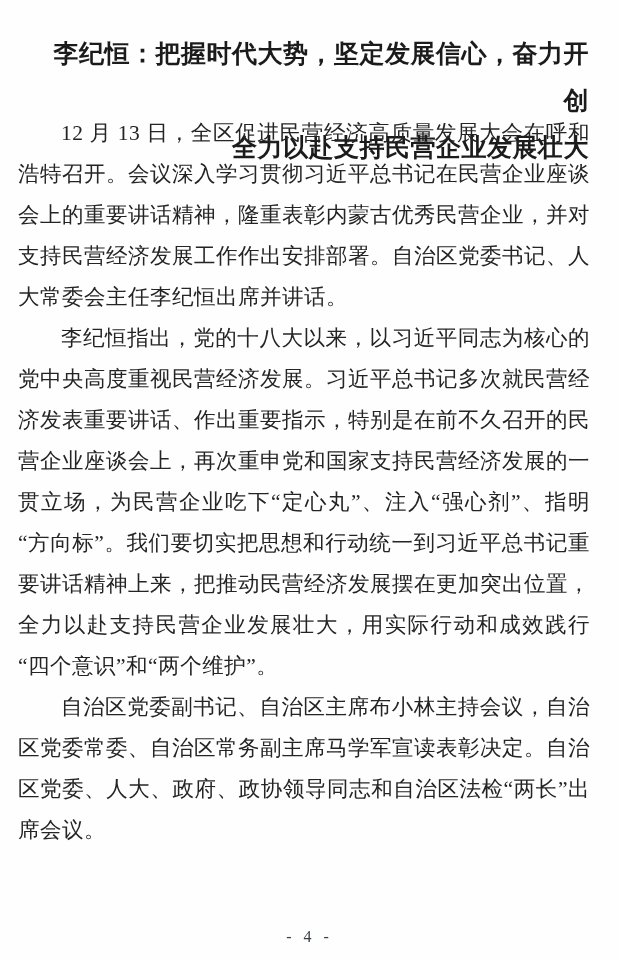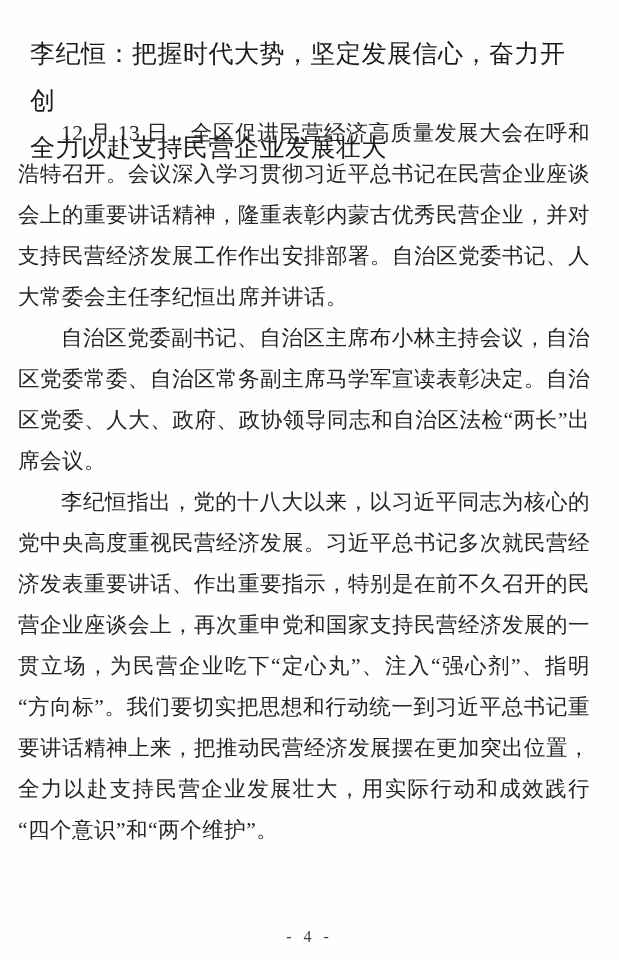--- a/index.html
+++ b/index.html
@@ -13,22 +13,22 @@
     height: 960px;
     margin: 0 auto;
     background: #fefefe;
     overflow: hidden;
     font-family: "Liberation Serif", "DejaVu Serif", serif;
     color: #212121;
     box-sizing: border-box;
   }
   .doc-title {
     margin: 30px 30px 0 30px;
-    text-align: left;
-    font-weight: normal;
+    text-align: right;
+    font-weight: bold;
     font-size: 25px;
     line-height: 47px;
     color: #1b1b1b;
     letter-spacing: 0.5px;
   }
   .doc-title .title-line {
     display: block;
   }
   .doc-body {
     position: absolute;
@@ -62,19 +62,19 @@
 
 <div class="page">
 
   <h1 class="doc-title">
     <span class="title-line">李纪恒：把握时代大势，坚定发展信心，奋力开创</span>
     <span class="title-line">全力以赴支持民营企业发展壮大</span>
   </h1>
 
   <div class="doc-body">
     <p>12 月 13 日，全区促进民营经济高质量发展大会在呼和浩特召开。会议深入学习贯彻习近平总书记在民营企业座谈会上的重要讲话精神，隆重表彰内蒙古优秀民营企业，并对支持民营经济发展工作作出安排部署。自治区党委书记、人大常委会主任李纪恒出席并讲话。</p>
+    <p>李纪恒指出，党的十八大以来，以习近平同志为核心的党中央高度重视民营经济发展。习近平总书记多次就民营经济发表重要讲话、作出重要指示，特别是在前不久召开的民营企业座谈会上，再次重申党和国家支持民营经济发展的一贯立场，为民营企业吃下“定心丸”、注入“强心剂”、指明“方向标”。我们要切实把思想和行动统一到习近平总书记重要讲话精神上来，把推动民营经济发展摆在更加突出位置，全力以赴支持民营企业发展壮大，用实际行动和成效践行“四个意识”和“两个维护”。</p>
     <p>自治区党委副书记、自治区主席布小林主持会议，自治区党委常委、自治区常务副主席马学军宣读表彰决定。自治区党委、人大、政府、政协领导同志和自治区法检“两长”出席会议。</p>
-    <p>李纪恒指出，党的十八大以来，以习近平同志为核心的党中央高度重视民营经济发展。习近平总书记多次就民营经济发表重要讲话、作出重要指示，特别是在前不久召开的民营企业座谈会上，再次重申党和国家支持民营经济发展的一贯立场，为民营企业吃下“定心丸”、注入“强心剂”、指明“方向标”。我们要切实把思想和行动统一到习近平总书记重要讲话精神上来，把推动民营经济发展摆在更加突出位置，全力以赴支持民营企业发展壮大，用实际行动和成效践行“四个意识”和“两个维护”。</p>
   </div>
 
   <div class="page-footer">- 4 -</div>
 
 </div>
 
 </body></html>

